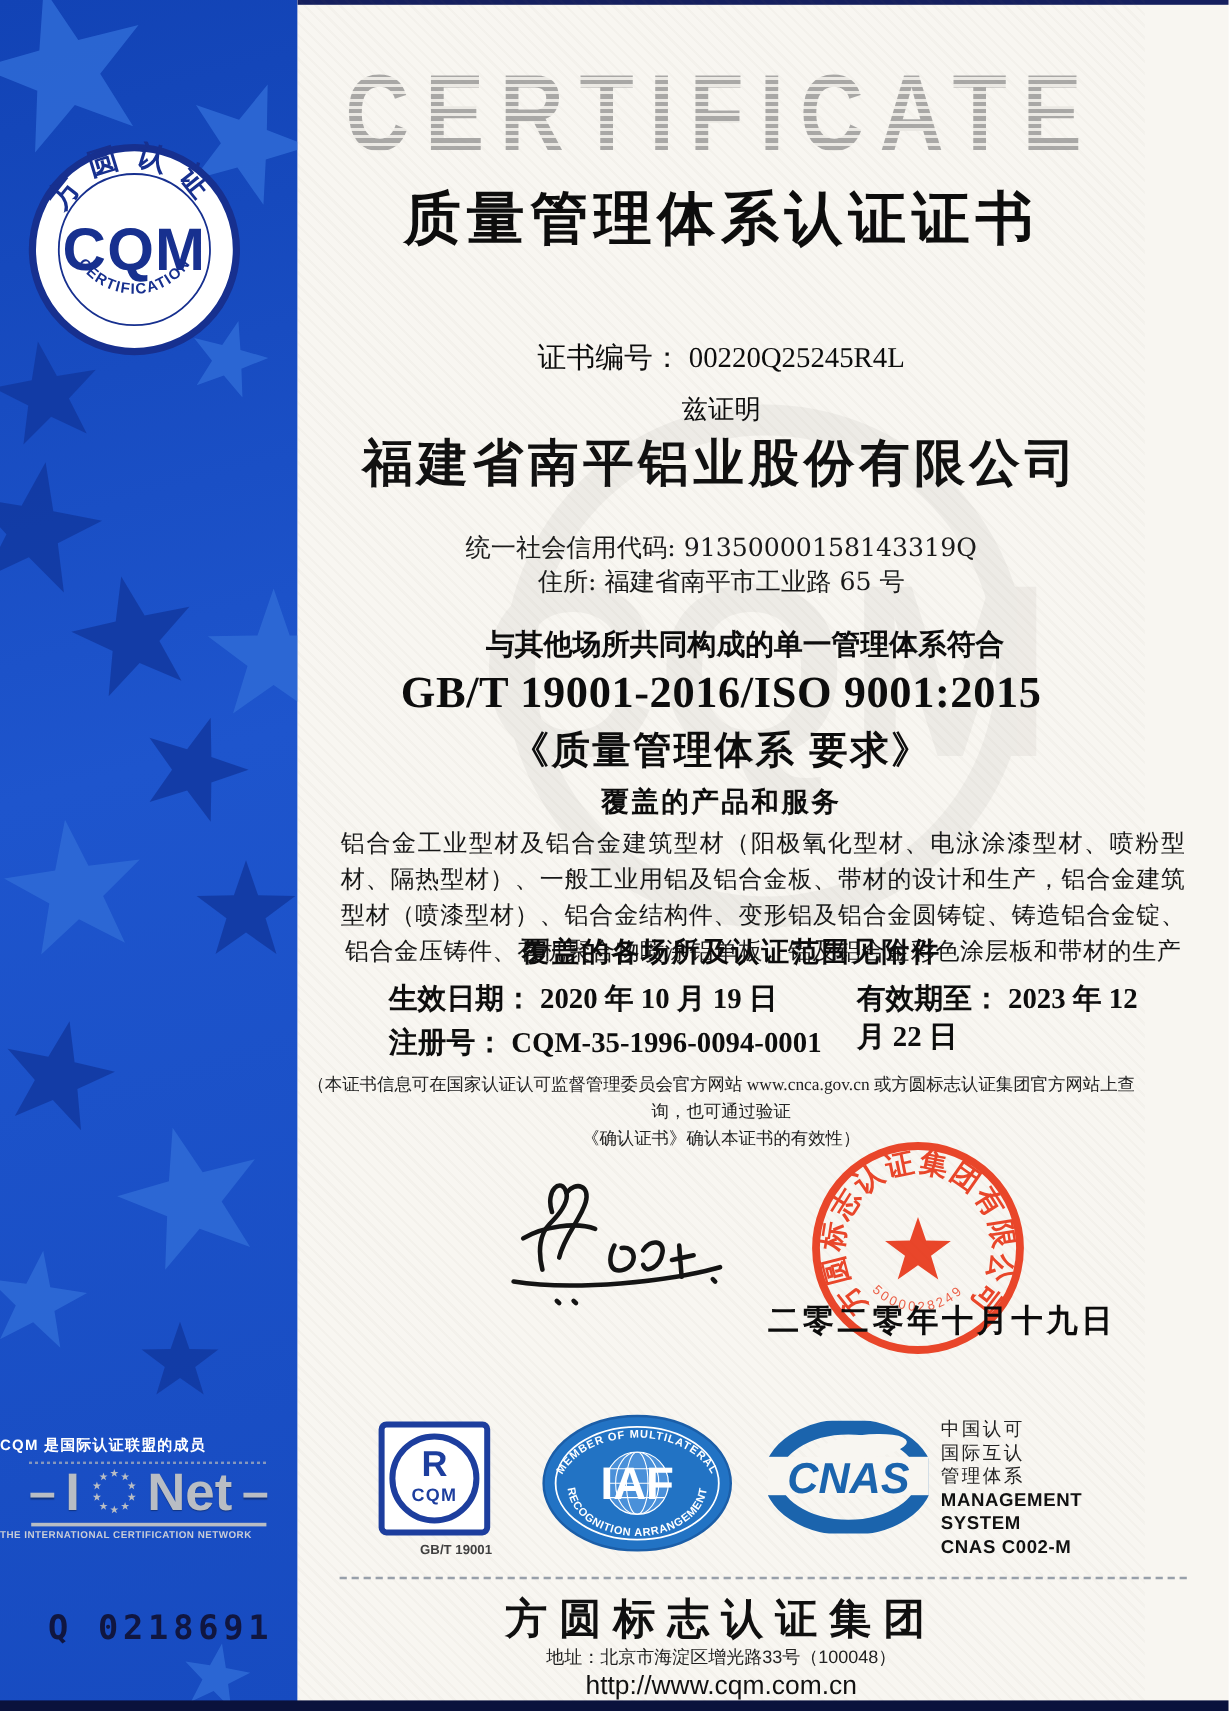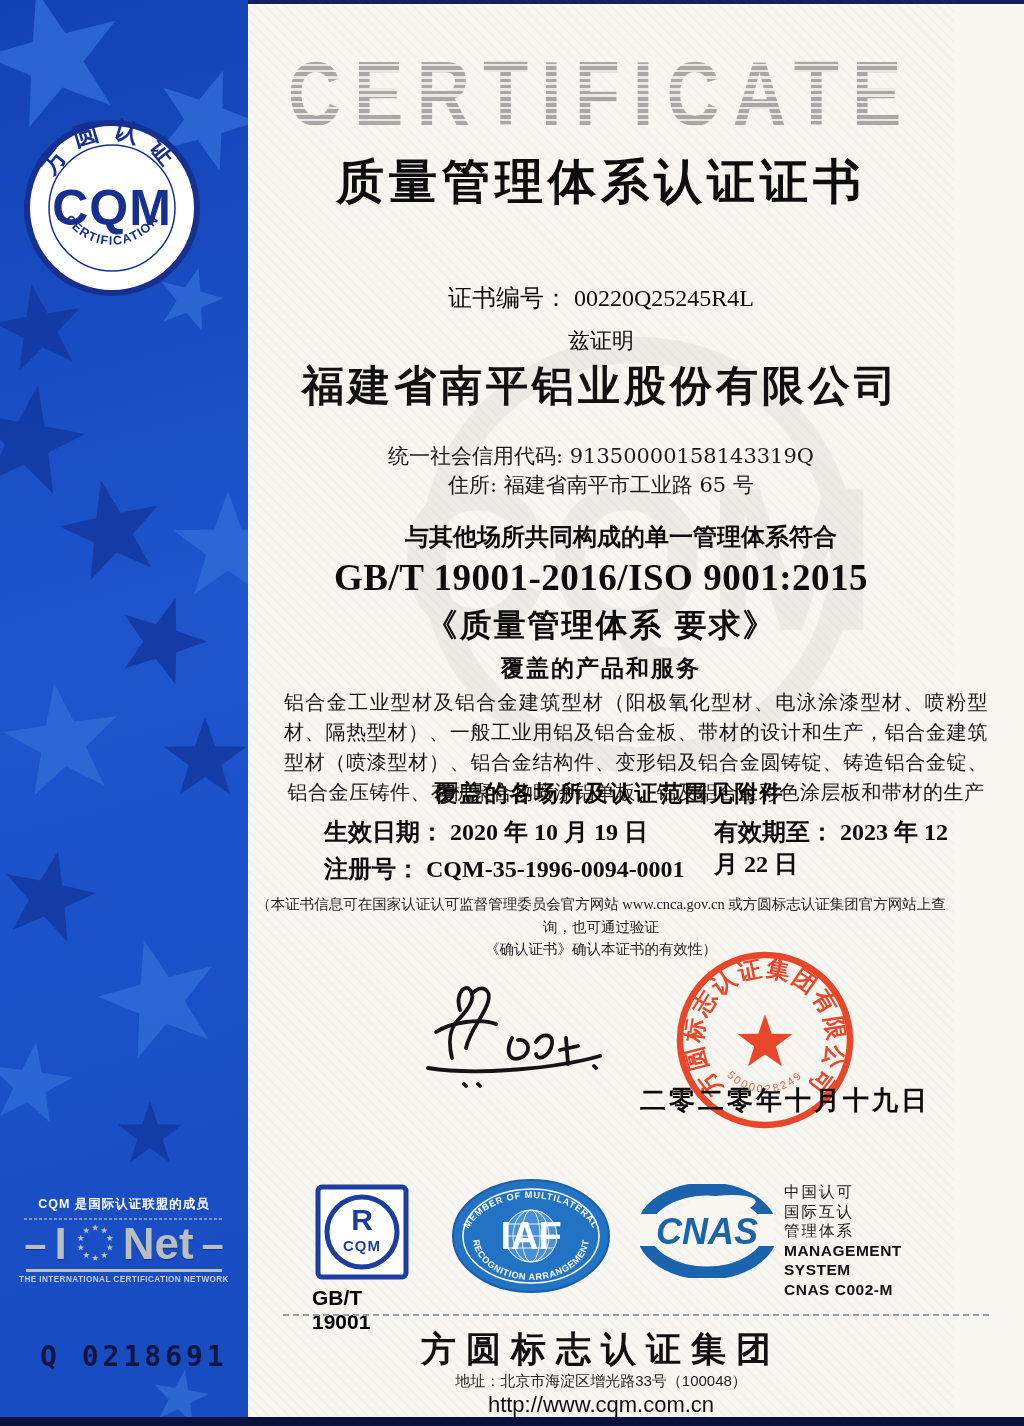--- a/index.html
+++ b/index.html
@@ -8,21 +8,21 @@
 
   
   .sidebar{position:absolute;left:0;top:0;width:248px;height:1426px;
            background:linear-gradient(165deg,#1243b5 0%,#1e55cd 45%,#174bc0 100%);overflow:hidden;}
   .stars{position:absolute;left:0;top:0;width:248px;height:1426px;}
   .star-dark{fill:#1238a0;opacity:.85;}
   .star-light{fill:#2f6bd6;opacity:.85;}
 
   .cqm-logo{position:absolute;left:22px;top:118px;}
 
-  .iqnet{position:absolute;left:0;top:1196px;width:248px;text-align:center;color:#c3c7cf;}
+  .iqnet{position:absolute;left:0;top:1196px;width:248px;text-align:left;color:#c3c7cf;}
   .iqnet-member{font-size:12.5px;font-weight:bold;color:#fff;letter-spacing:1px;}
   .iqnet-micro{width:200px;height:2px;margin:5px auto 2px auto;opacity:.75;
      background:repeating-linear-gradient(to right,#aab0bb 0 3px,transparent 3px 5px);}
   .iqnet-row{display:flex;align-items:center;justify-content:center;gap:8px;
      font-size:44px;font-weight:800;color:#b9bdc4;line-height:44px;margin-top:2px;
      text-shadow:0 1px 1px rgba(0,0,0,.35);}
   .iqnet-dash{font-size:40px;font-weight:800;}
   .iqnet-bar{width:196px;height:3px;background:#b9bdc4;margin:3px auto 3px auto;}
   .iqnet-tag{font-size:8.2px;font-weight:bold;letter-spacing:.4px;color:#c9cdd6;}
   .serial{position:absolute;left:40px;top:1340px;font-family:"DejaVu Sans Mono",monospace;
@@ -61,22 +61,22 @@
   .dateline{position:absolute;z-index:2;font-size:24px;font-weight:600;font-family:"Liberation Serif",serif;color:#0d0d0d;}
   .eff{left:76px;top:816px;} .exp{left:466px;top:816px;} .reg{left:76px;top:853px;}
   .fineprint{top:893px;font-size:14.5px;line-height:22.5px;font-family:"Liberation Serif",serif;color:#222;}
 
   .signature{position:absolute;left:160px;top:972px;z-index:3;}
   .seal{position:absolute;left:405px;top:945px;z-index:3;opacity:.93;}
   .issue-date{position:absolute;left:392px;top:1083px;z-index:4;font-size:26px;font-weight:700;
      letter-spacing:3px;font-family:"Liberation Serif",serif;color:#0c0c0c;white-space:nowrap;}
 
   .cqm-mark{position:absolute;left:66px;top:1183px;z-index:2;}
-  .gbt-caption{position:absolute;left:64px;top:1286px;width:98px;text-align:left;z-index:2;
-     font-size:21px;font-weight:bold;color:#000000;}
+  .gbt-caption{position:absolute;left:64px;top:1286px;width:98px;text-align:right;z-index:2;
+     font-size:11px;font-weight:bold;color:#404040;}
   .iaf{position:absolute;left:203px;top:1178px;z-index:2;}
   .cnas{position:absolute;left:392px;top:1184px;z-index:2;}
   .cnas-text{position:absolute;left:536px;top:1182px;z-index:2;font-size:15.5px;line-height:19.5px;
      color:#222;letter-spacing:2px;font-family:"Liberation Sans",sans-serif;}
   .cnas-text .en{font-weight:bold;letter-spacing:.5px;color:#111;}
 
   .footer-divider{position:absolute;left:35px;top:1314px;width:706px;border-top:2px dashed #98a0aa;z-index:2;}
   .footer-org{top:1326px;font-size:35px;font-weight:900;letter-spacing:10px;color:#101010;}
   .footer-addr{top:1372px;font-size:15px;color:#222;}
   .footer-url{top:1392px;font-size:22px;font-weight:400;color:#111;}

